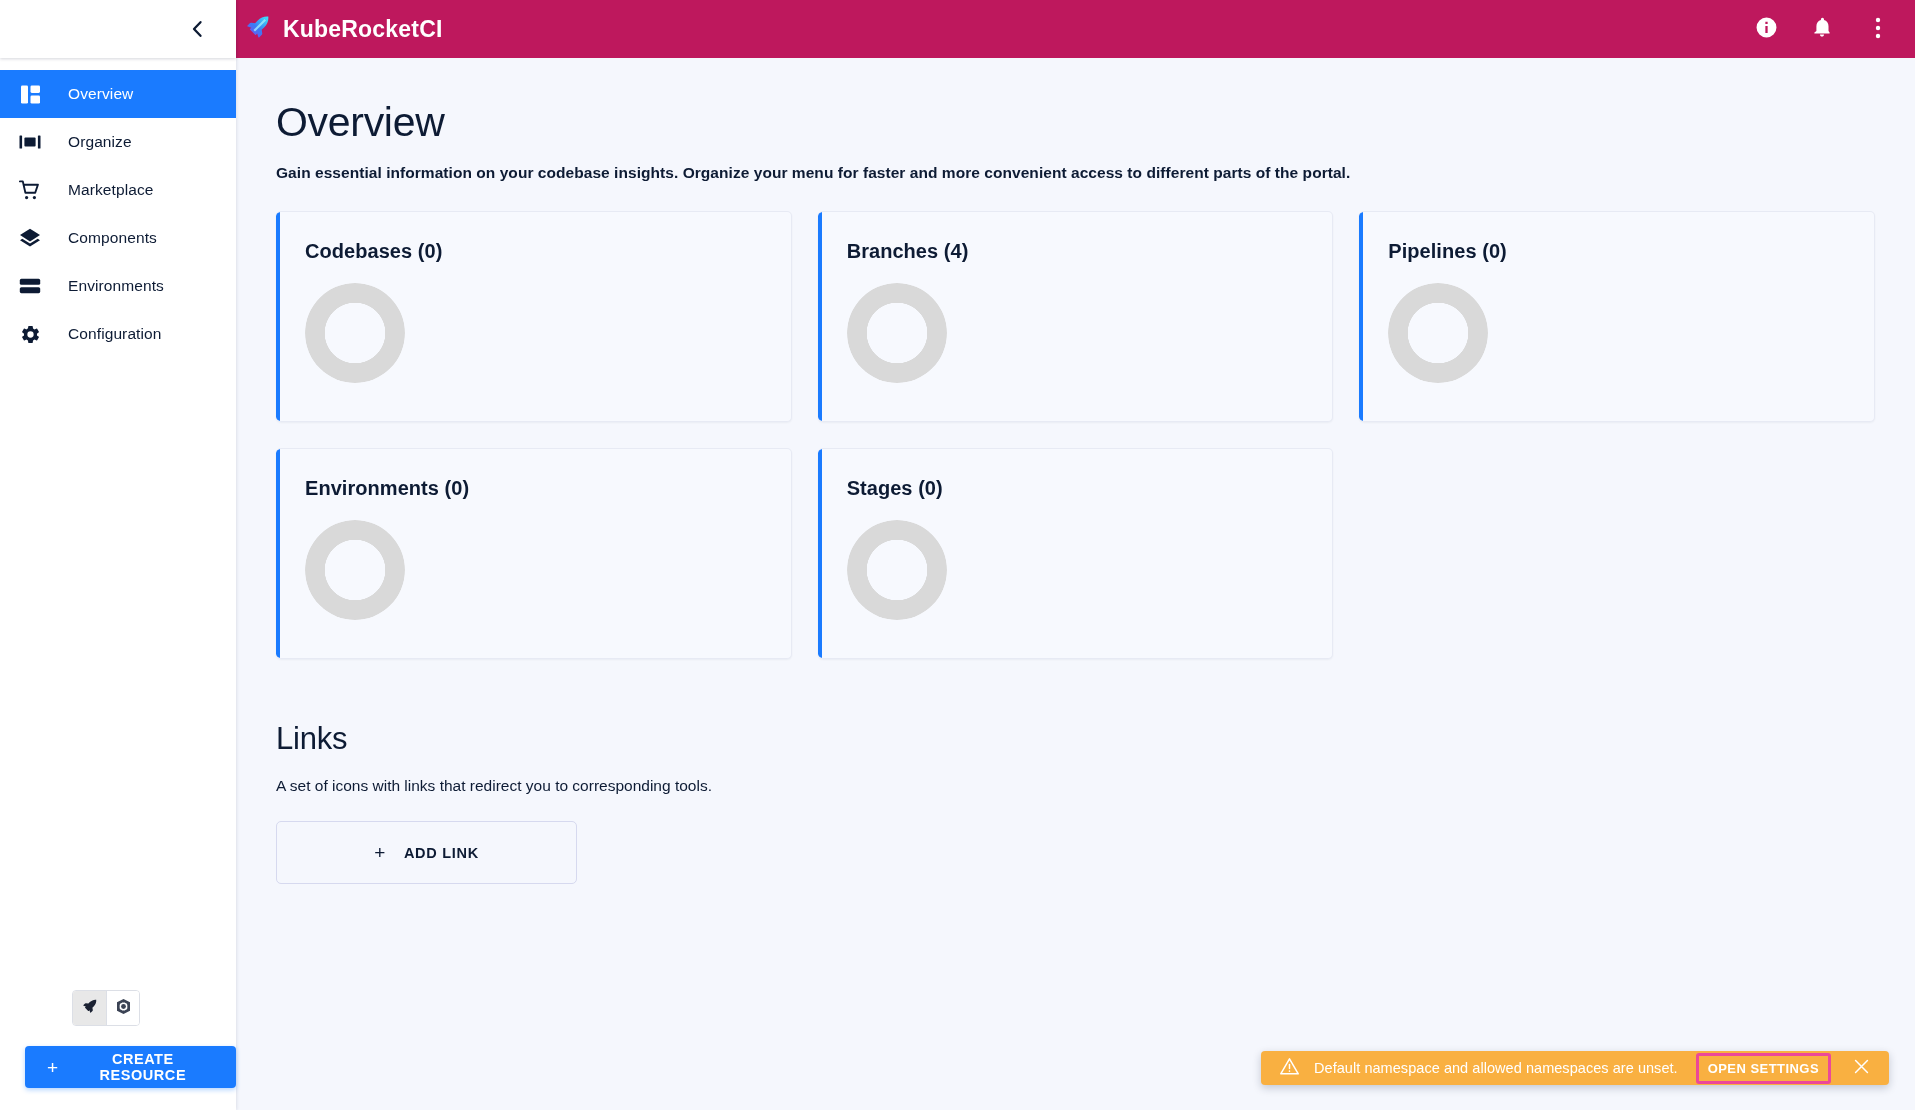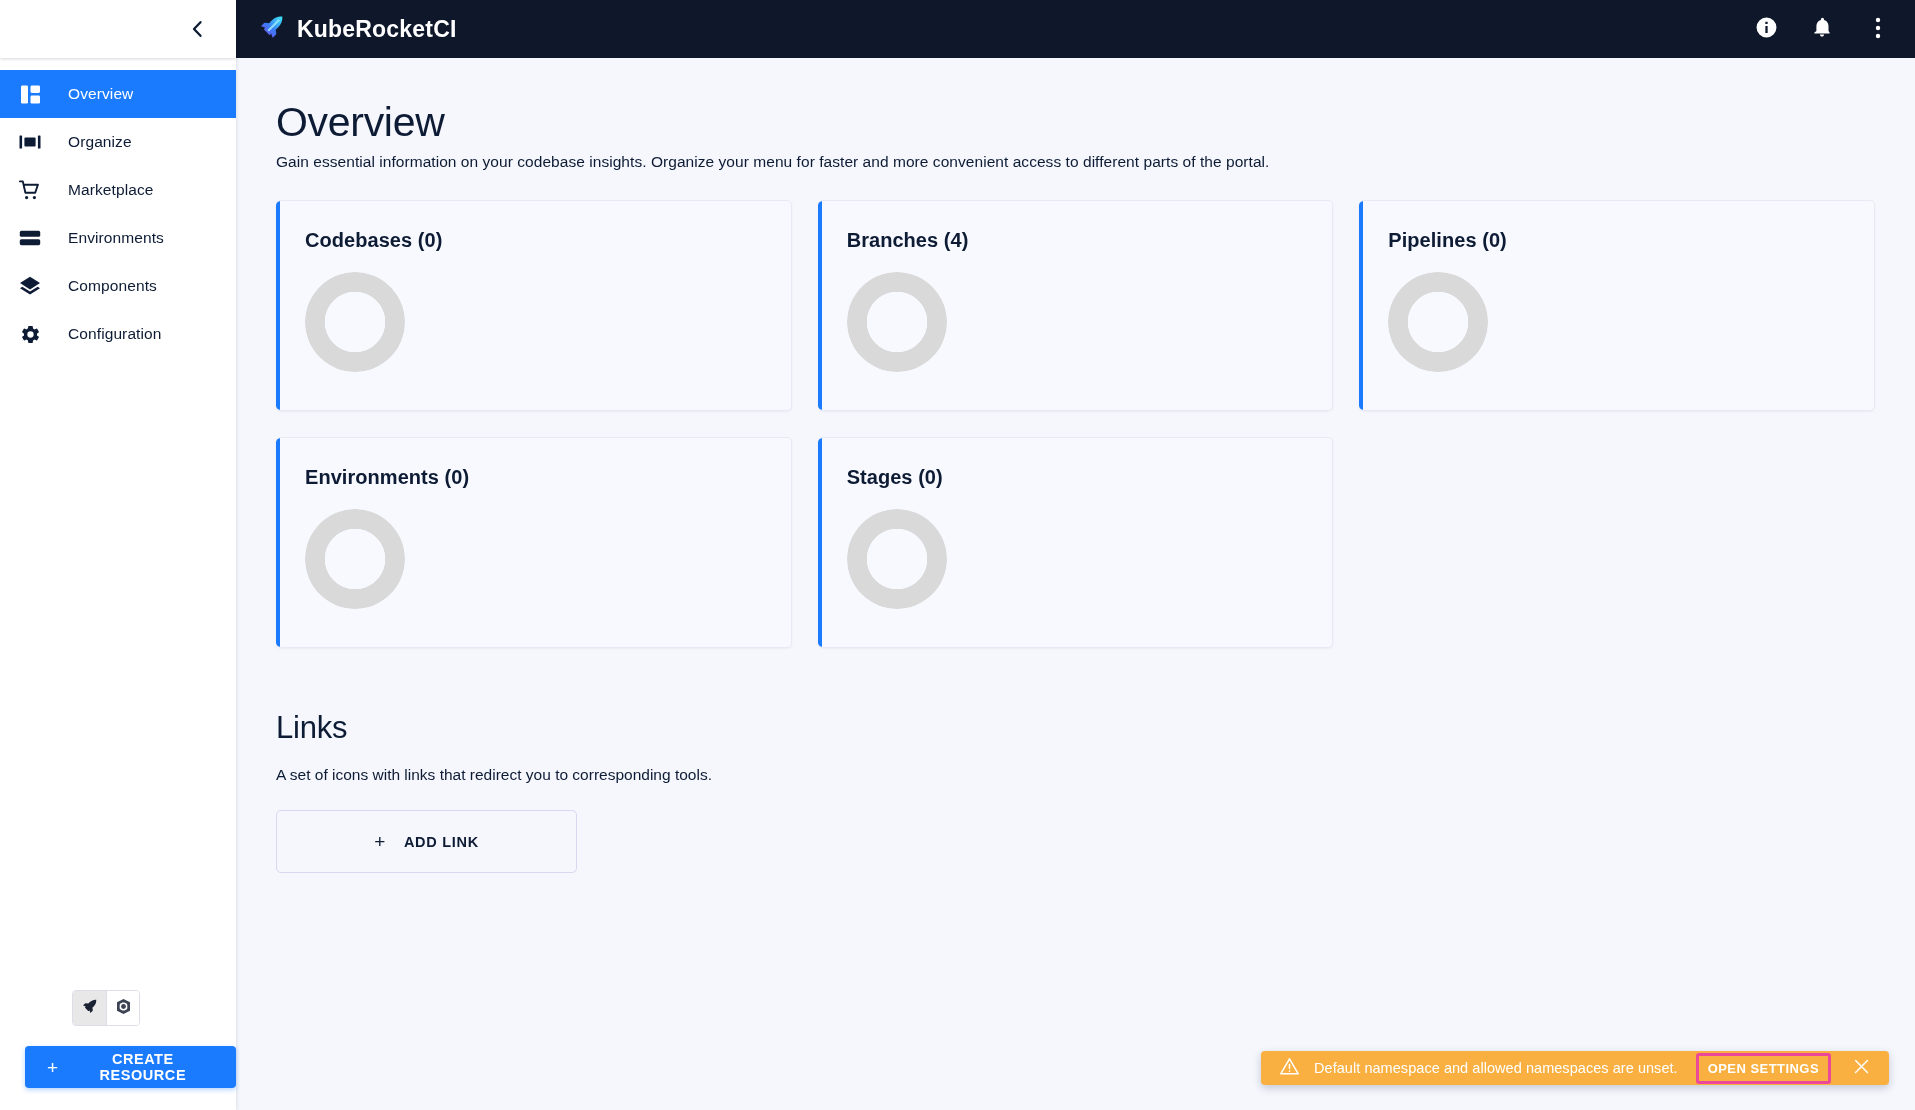--- a/index.html
+++ b/index.html
@@ -88,23 +88,23 @@
     display: flex; align-items: center; gap: 13px;
     cursor: pointer;
     box-shadow: 0 2px 5px rgba(26,123,255,.32);
   }
   .create-resource-btn .plus { font-size: 19px; font-weight: 400; line-height: 1; }
 
   
   .topbar {
     position: absolute; left: 236px; top: 0;
     width: 1679px; height: 58px;
-    background: #0f172a;
+    background: #be185d;
     display: flex; align-items: center;
-    padding: 0 22px 0 22px;
+    padding: 0 22px 0 8px;
     z-index: 20;
   }
   .brand { display: flex; align-items: center; gap: 12px; }
   .brand-name {
     color: #ffffff; font-size: 23px; font-weight: 700; letter-spacing: .2px;
   }
   .topbar-actions { margin-left: auto; display: flex; align-items: center; gap: 26px; }
   .icon-btn {
     width: 30px; height: 30px; border: none; background: transparent;
     display: flex; align-items: center; justify-content: center;
@@ -117,22 +117,22 @@
     width: 1679px; height: 1052px;
     background: #f5f7fd;
     overflow: hidden;
     padding: 42px 40px 0 40px;
   }
   .page-title {
     font-size: 41px; font-weight: 400; color: #0d1b34;
     letter-spacing: -.3px; line-height: 1.1;
   }
   .page-subtitle {
-    margin-top: 8px;
-    font-size: 15.5px; color: #0d1b34; letter-spacing: .05px;
+    margin-top: 19px;
+    font-size: 15.5px; color: #0d1b34; letter-spacing: .05px; font-weight: bold;
   }
 
   .cards-grid {
     margin-top: 29px;
     display: grid;
     grid-template-columns: repeat(3, 1fr);
     gap: 26px 26px;
   }
   .stat-card {
     position: relative;
@@ -257,36 +257,36 @@
             <path d="M0.9 1.4h2.9l2.6 11.4h9.8l2.7-8.1H5.1"></path>
             <circle cx="7.6" cy="17.6" r="1.6" fill="currentColor" stroke="none"></circle>
             <circle cx="15.4" cy="17.6" r="1.6" fill="currentColor" stroke="none"></circle>
           </svg>
         </span>
         <span class="nav-label">Marketplace</span>
       </div>
 
       <div class="nav-item">
         <span class="nav-icon">
+          <svg width="22" height="20" viewBox="0 0 22 20" fill="currentColor">
+            <path d="M11 0.8 21 7.1 11 13.4 1 7.1z"></path>
+            <path d="M11 15.6 3.3 10.8 1 12.3l10 6.3 10-6.3-2.3-1.5z"></path>
+          </svg>
+        </span>
+        <span class="nav-label">Components</span>
+      </div>
+
+      <div class="nav-item">
+        <span class="nav-icon">
           <svg width="22" height="16" viewBox="0 0 22 16" fill="currentColor">
             <rect x="0.8" y="0.8" width="20.4" height="6" rx="1.6"></rect>
             <rect x="0.8" y="9.2" width="20.4" height="6" rx="1.6"></rect>
           </svg>
         </span>
         <span class="nav-label">Environments</span>
-      </div>
-
-      <div class="nav-item">
-        <span class="nav-icon">
-          <svg width="22" height="20" viewBox="0 0 22 20" fill="currentColor">
-            <path d="M11 0.8 21 7.1 11 13.4 1 7.1z"></path>
-            <path d="M11 15.6 3.3 10.8 1 12.3l10 6.3 10-6.3-2.3-1.5z"></path>
-          </svg>
-        </span>
-        <span class="nav-label">Components</span>
       </div>
 
       <div class="nav-item">
         <span class="nav-icon">
           <svg width="21" height="21" viewBox="0 0 24 24" fill="currentColor">
             <path d="M19.4 13a7.8 7.8 0 0 0 0-2l2.1-1.6a.5.5 0 0 0 .1-.6l-2-3.4a.5.5 0 0 0-.6-.2l-2.4 1a7.6 7.6 0 0 0-1.7-1l-.4-2.6a.5.5 0 0 0-.5-.4h-4a.5.5 0 0 0-.5.4l-.4 2.6c-.6.2-1.2.6-1.7 1l-2.4-1a.5.5 0 0 0-.6.2l-2 3.4a.5.5 0 0 0 .1.6L4.6 11a7.8 7.8 0 0 0 0 2l-2.1 1.6a.5.5 0 0 0-.1.6l2 3.4a.5.5 0 0 0 .6.2l2.4-1c.5.4 1.1.8 1.7 1l.4 2.6a.5.5 0 0 0 .5.4h4a.5.5 0 0 0 .5-.4l.4-2.6c.6-.2 1.2-.6 1.7-1l2.4 1a.5.5 0 0 0 .6-.2l2-3.4a.5.5 0 0 0-.1-.6zM12 15.6A3.6 3.6 0 1 1 15.6 12 3.6 3.6 0 0 1 12 15.6z"></path>
           </svg>
         </span>
         <span class="nav-label">Configuration</span>
       </div>

